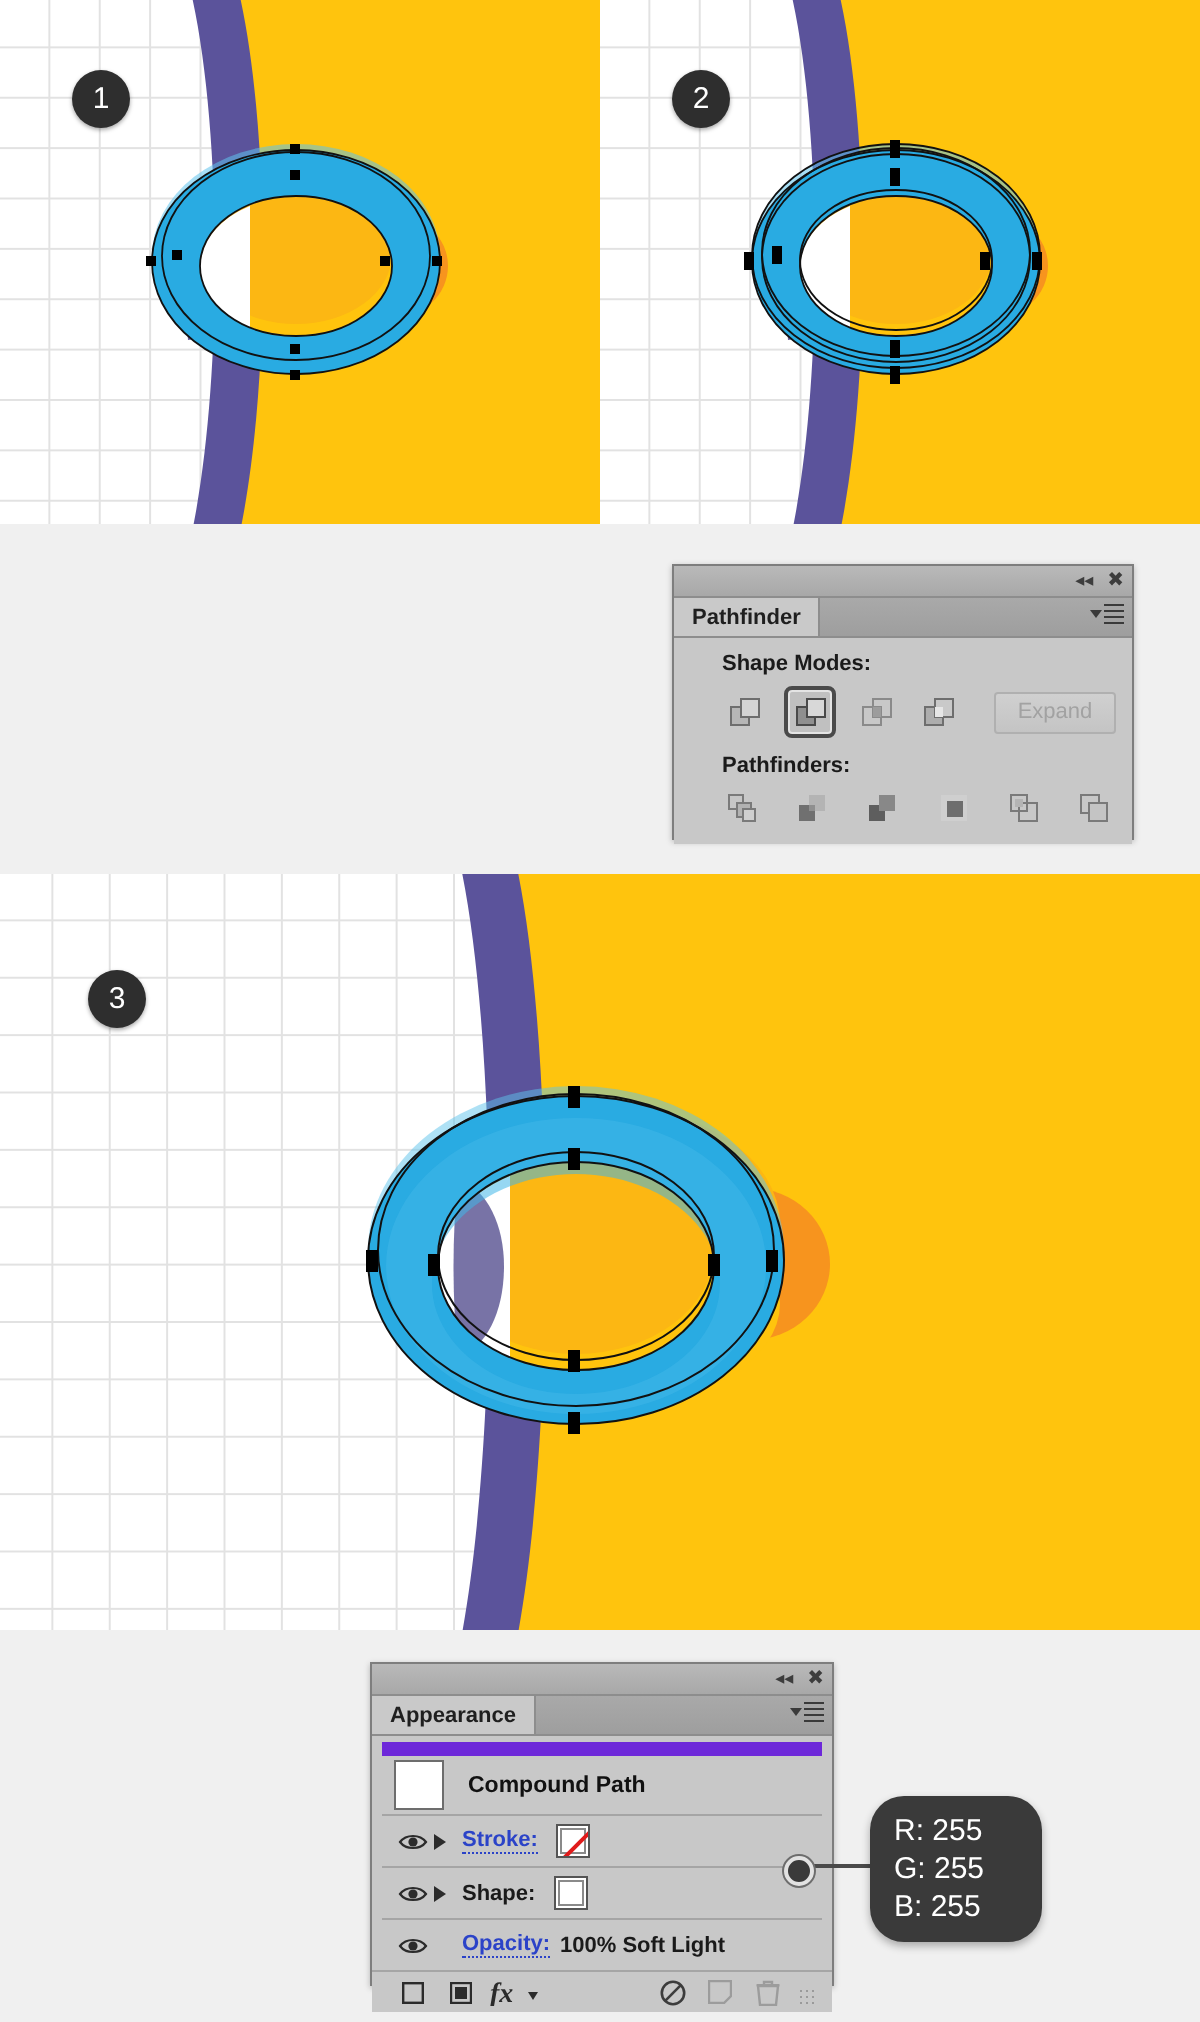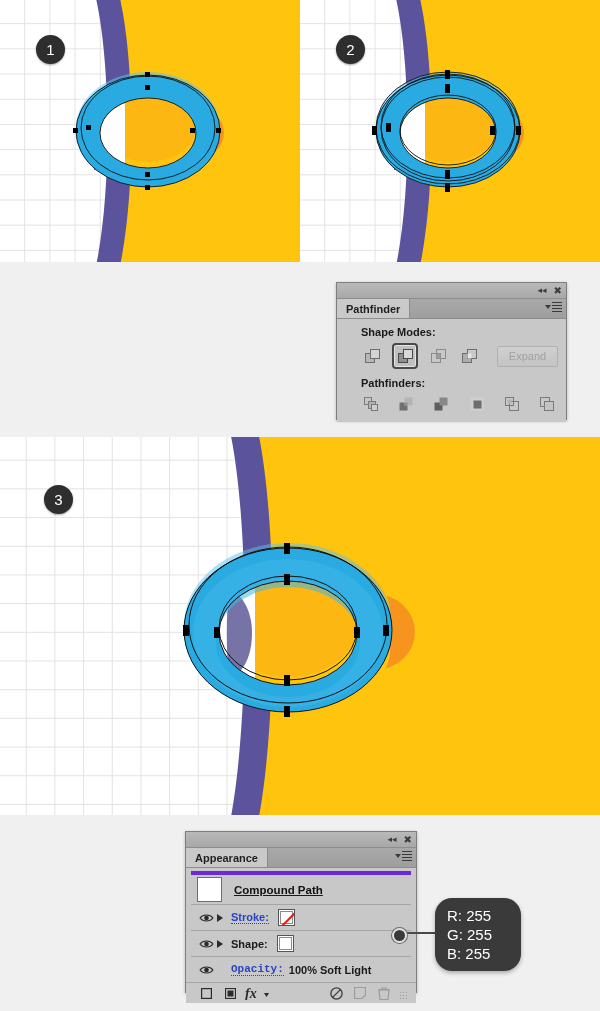--- a/index.html
+++ b/index.html
@@ -118,21 +118,21 @@
   
   .ap-list{background:#c8c8c8;padding:3px 5px 0 5px;}
   .ap-row{
     display:flex;align-items:center;
     height:25px;
     background:#c8c8c8;
     border-bottom:1px solid #a5a5a5;
     padding:0 4px;
     position:relative;
   }
-  .ap-row.head{height:29px;border-top:4px solid #6d28d9;text-decoration:underline;}
+  .ap-row.head{height:29px;border-top:7px solid #6d28d9;}
   .eye{width:22px;display:flex;align-items:center;justify-content:center;}
   .disc-tri{
     width:0;height:0;margin-right:8px;
     border-top:4.5px solid transparent;border-bottom:4.5px solid transparent;
     border-left:6px solid #2b2b2b;
   }
   .ap-label{font-size:11px;font-weight:bold;color:#1a1a1a;}
   .ap-link{
     font-size:11px;font-weight:bold;color:#2b43c8;
     border-bottom:1px dotted #2b43c8;
@@ -490,21 +490,21 @@
       <span class="swatch"></span>
     </div>
 
     <div class="ap-row" style="border-bottom:none;">
       <span class="eye">
         <svg width="15" height="10" viewBox="0 0 15 10">
           <path d="M1,5 C4,1 11,1 14,5 C11,9 4,9 1,5 Z" fill="none" stroke="#2b2b2b" stroke-width="1.1"></path>
           <circle cx="7.5" cy="5" r="2.3" fill="#2b2b2b"></circle>
         </svg>
       </span>
-      <span class="ap-link" style="margin-left:14px;font-family:Liberation Mono, monospace;">Opacity:</span>
+      <span class="ap-link" style="margin-left:14px;">Opacity:</span>
       <span class="ap-opacity">100% Soft Light</span>
     </div>
   </div>
 
   <div class="ap-footer">
     <span class="ft-icon">
       <svg width="11" height="11" viewBox="0 0 11 11">
           <rect x="0.5" y="0.5" width="10" height="10" fill="none" stroke="#2b2b2b" stroke-width="1.4"></rect>
         </svg>
     </span>

